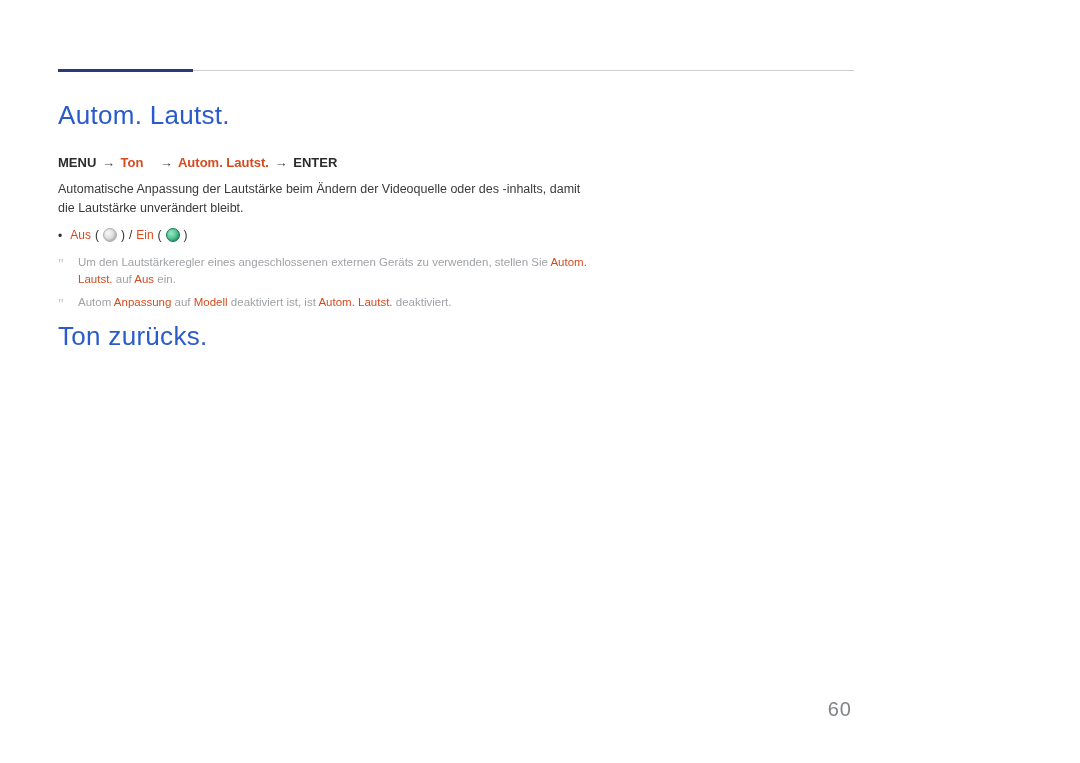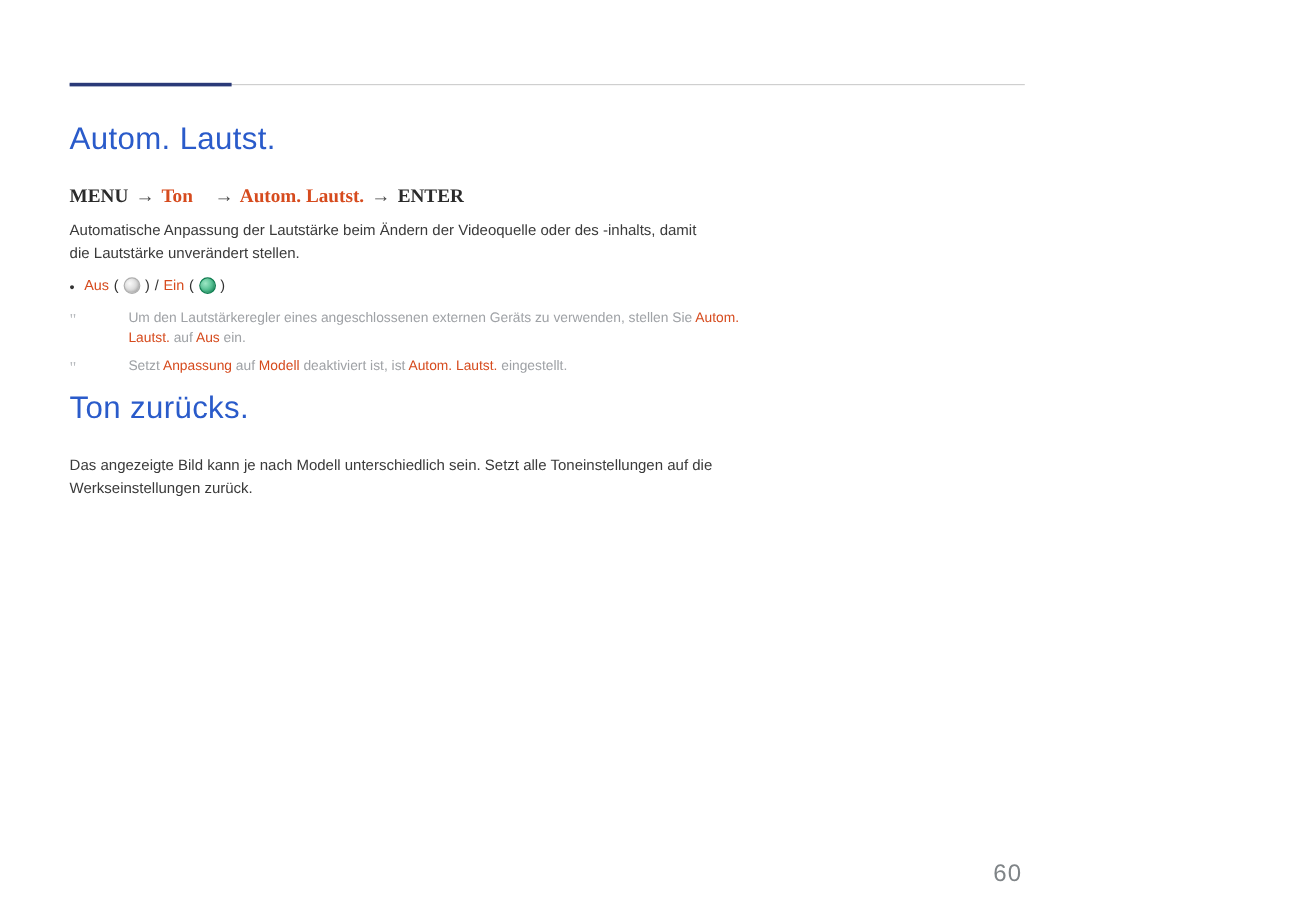--- a/index.html
+++ b/index.html
@@ -2,39 +2,39 @@
 <html><head>
 <meta charset="utf-8">
 <style>
   * { box-sizing: border-box; margin: 0; padding: 0; }
   html, body { width: 1080px; height: 763px; background: #fff; font-family: Arial, Helvetica, sans-serif; color: #313131; }
   .page { position: relative; width: 912px; height: 763px; padding: 0 58px; }
   .top-rule { position: absolute; top: 70px; left: 58px; right: 58px; height: 0; border-top: 1px solid #cfcfcf; }
   .top-accent { position: absolute; top: 69px; left: 58px; width: 135px; height: 3px; background: #2a3a78; }
   .content { position: absolute; top: 100px; left: 58px; width: 560px; }
   .heading { color: #2a5bca; font-size: 26px; font-weight: 500; letter-spacing: 0.3px; margin-bottom: 24px; }
-  .path { font-size: 16px; color: #2b2b2b; margin-bottom: 10px; font-weight: 600; font-family: Liberation Serif, serif; }
+  .path { font-size: 13px; color: #2b2b2b; margin-bottom: 10px; font-weight: 600; }
   .path .orange { color: #d64b1e; font-weight: 600; }
   .path .arrow { color: #444; padding: 0 2px; font-weight: 700; }
   .body-text { font-size: 12.5px; line-height: 1.5; color: #3a3a3a; max-width: 540px; }
   .options { margin-top: 10px; }
   .opt-line { font-size: 12px; display: flex; align-items: center; gap: 4px; margin-bottom: 8px; }
   .bullet-row { display: flex; align-items: flex-start; gap: 8px; }
   .dot { font-size: 12px; line-height: 1.4; color: #333; }
   .toggle { display:inline-flex; align-items:center; justify-content:center; width:14px; height:14px; border-radius:50%; }
   .toggle-off { background: radial-gradient(circle at 35% 35%, #fafafa, #bcbcbc); border:1px solid #adadad; box-shadow: inset -1px -1px 2px rgba(0,0,0,0.15); }
   .toggle-on  { background: radial-gradient(circle at 35% 35%, #9de7c5, #0f9a61); border:1px solid #0c7a4d; box-shadow: inset -1px -1px 2px rgba(0,0,0,0.15); }
   .orange { color: #d64b1e; }
   .note-block { margin-top: 4px; }
   .note-row { display:flex; gap:10px; font-size: 11.5px; color: #9fa2a6; line-height:1.5; margin-bottom:6px; }
   .note-mark { width:10px; flex:0 0 10px; font-family: Georgia, serif; font-size: 14px; color:#b8bbbf; }
-  .note-body { flex:1;margin-left:29px; }
+  .note-body { flex:1; }
   .note-body .orange { color: #d64b1e; }
   .section2 { }
-  .page-num { position:absolute; right:60px; bottom:23px; font-size:20px; color:#7f8487; letter-spacing:1px; }
+  .page-num { position:absolute; right:60px; bottom:42px; font-size:20px; color:#7f8487; letter-spacing:1px; }
 </style>
 </head>
 <body>
 
 <div class="page">
   <div class="top-rule"></div>
   <div class="top-accent"></div>
 
   <div class="content">
 
@@ -44,21 +44,21 @@
       <span>MENU</span>
       <span class="arrow">→</span>
       <span class="orange">Ton</span>
       &nbsp;&nbsp;
       <span class="arrow">→</span>
       <span class="orange">Autom. Lautst.</span>
       <span class="arrow">→</span>
       <span>ENTER</span>
     </div>
 
-    <p class="body-text">Automatische Anpassung der Lautstärke beim Ändern der Videoquelle oder des -inhalts, damit die Lautstärke unverändert stellen.</p>
+    <p class="body-text">Automatische Anpassung der Lautstärke beim Ändern der Videoquelle oder des -inhalts, damit die Lautstärke unverändert bleibt.</p>
 
     <div class="options">
       <div class="bullet-row">
         <span class="dot">•</span>
         <div class="opt-line">
           <span class="orange">Aus</span>
           <span>(</span>
           <span class="toggle toggle-off"></span>
           <span>)</span>
           <span> / </span>
@@ -77,34 +77,33 @@
           <span>Um den Lautstärkeregler eines angeschlossenen externen Geräts zu verwenden, stellen Sie </span>
           <span class="orange">Autom. Lautst.</span>
           <span> auf </span>
           <span class="orange">Aus</span>
           <span> ein.</span>
         </span>
       </div>
       <div class="note-row">
         <span class="note-mark">"</span>
         <span class="note-body">
-          <span>Setzt </span>
+          <span>Autom </span>
           <span class="orange">Anpassung</span>
           <span> auf </span>
           <span class="orange">Modell</span>
           <span> deaktiviert ist, ist </span>
           <span class="orange">Autom. Lautst.</span>
-          <span> eingestellt.</span>
+          <span> deaktiviert.</span>
         </span>
       </div>
     </div>
 
     <div class="section2">
       <h1 class="heading">Ton zurücks.</h1>
 
 
-      <p class="body-text">Das angezeigte Bild kann je nach Modell unterschiedlich sein. Setzt alle Toneinstellungen auf die Werkseinstellungen zurück.</p>
     </div>
 
   </div>
 
   <div class="page-num">60</div>
 </div>
 
 </body></html>

